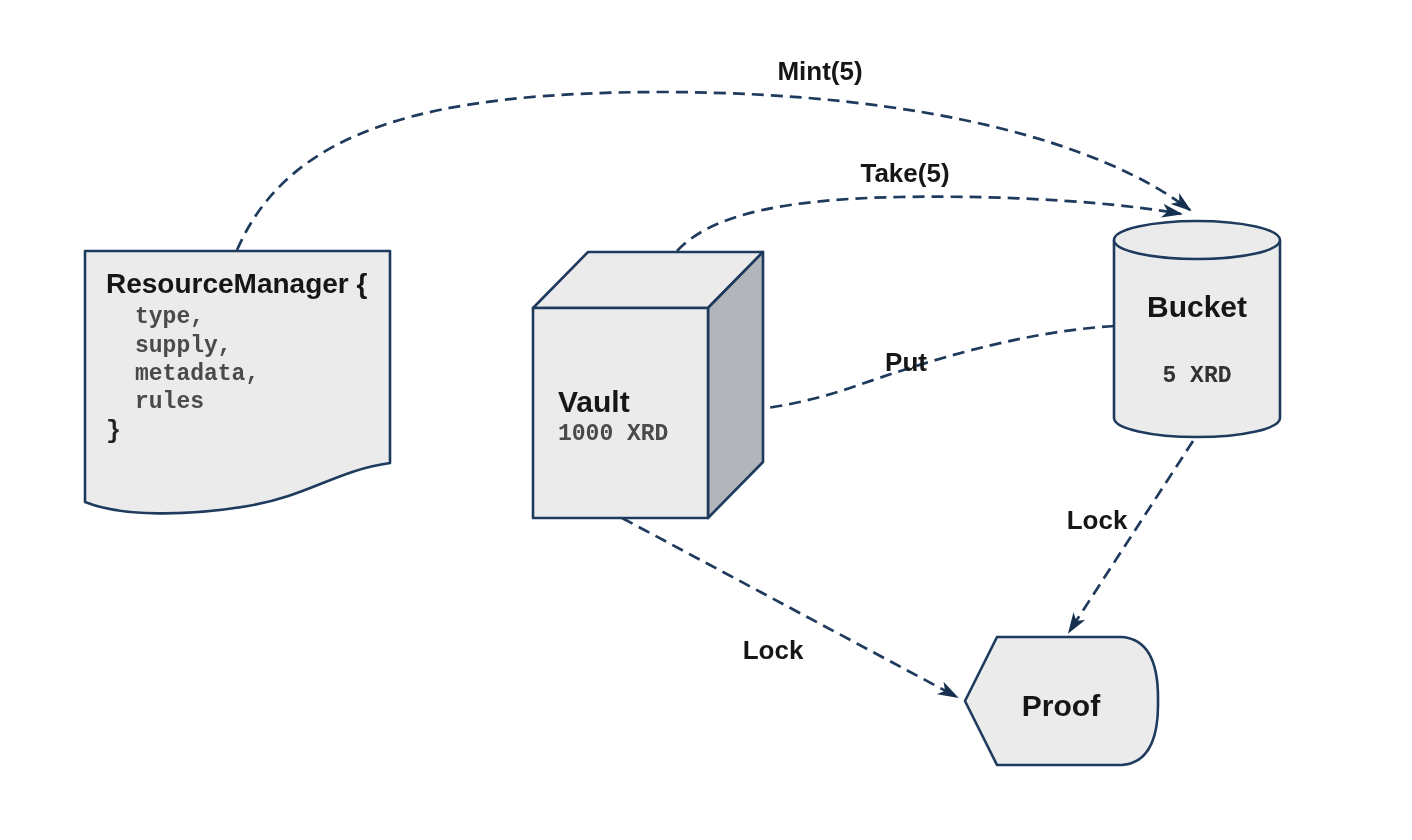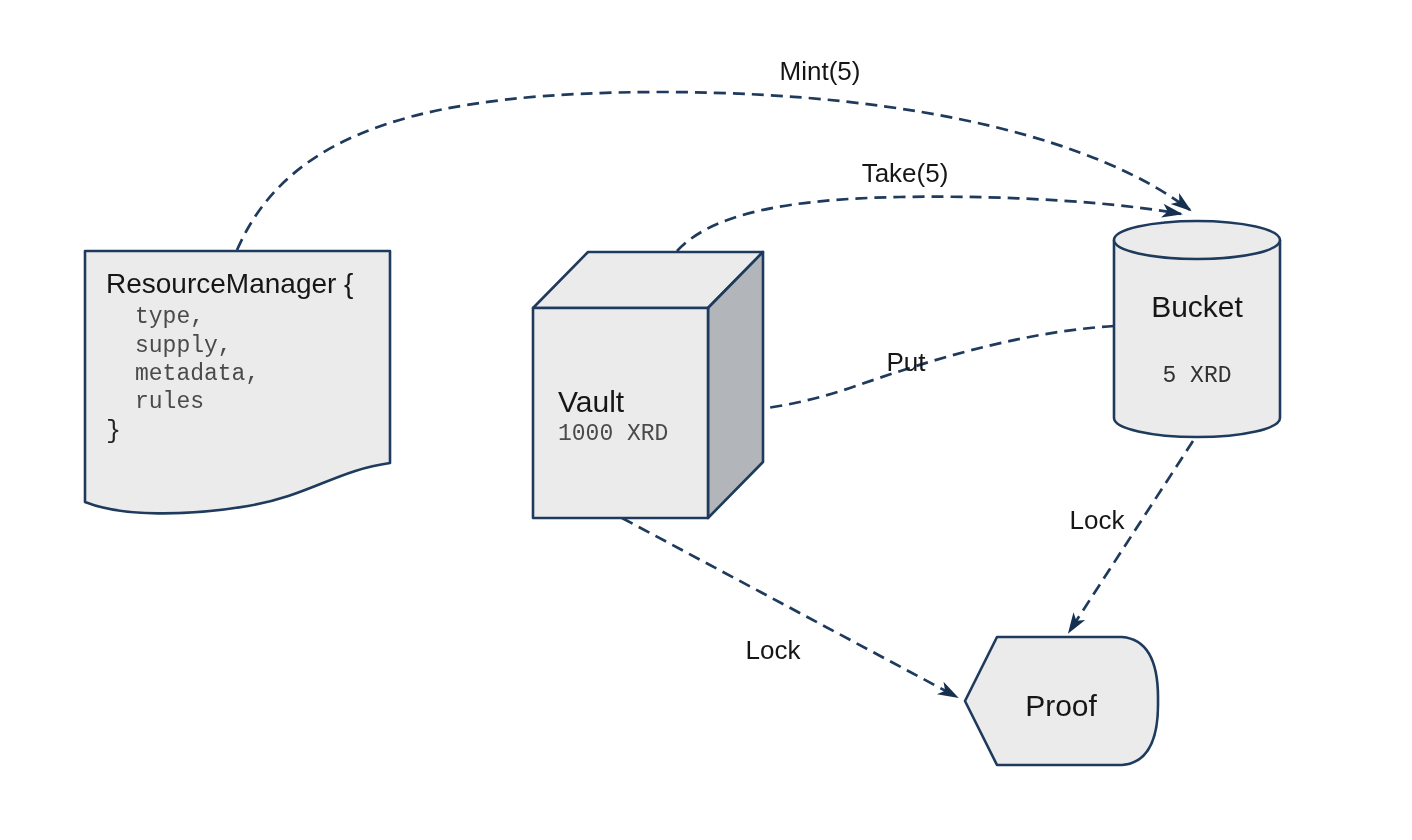--- a/index.html
+++ b/index.html
@@ -7,20 +7,21 @@
     padding: 0;
     background: #ffffff;
   }
   .canvas {
     position: relative;
     width: 1412px;
     height: 840px;
     background: var(--bg, #ffffff);
     overflow: hidden;
     font-family: "Liberation Sans", sans-serif;
+    font-weight: bold;
   }
   svg text {
     font-family: "Liberation Sans", sans-serif;
     fill: var(--label-text, #161616);
   }
   .node-title {
     font-size: 30px;
   }
   .rm-title {
     font-size: 28px;

